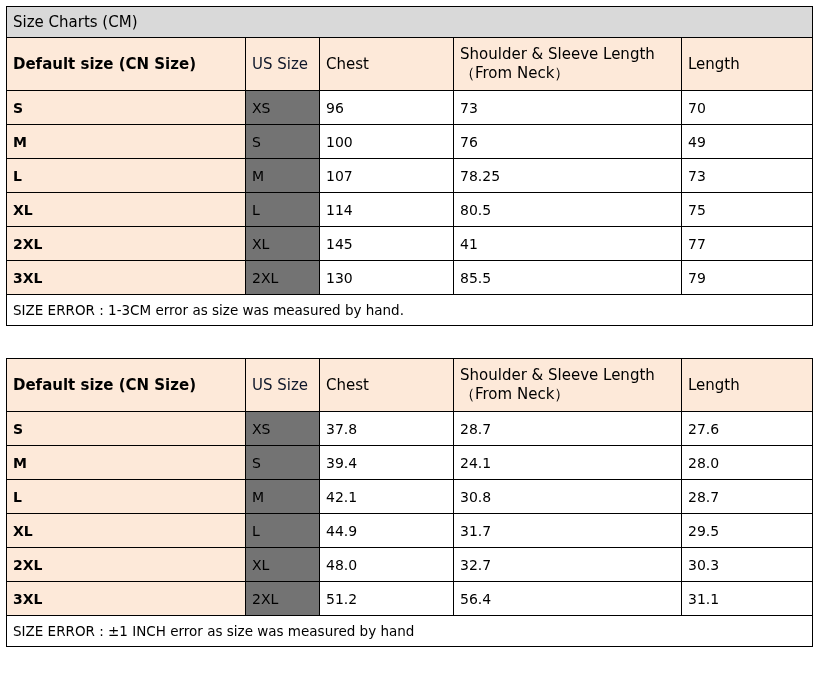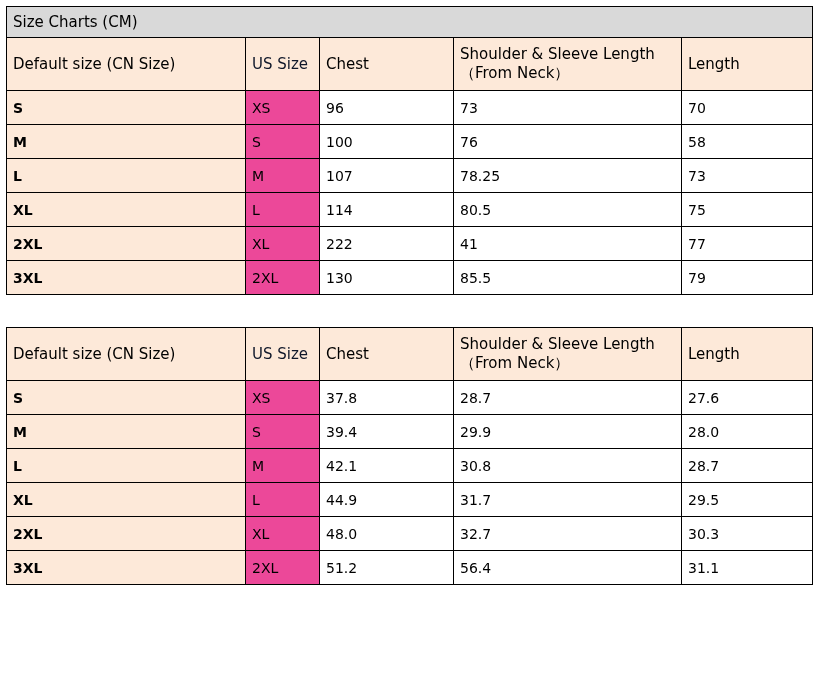--- a/index.html
+++ b/index.html
@@ -49,38 +49,38 @@
     padding: 6px 4px;
     height: 22px;
   }
   .header-row td {
     background: #fde9d9;
     font-size: 15px;
     height: 44px;
     line-height: 1.25;
   }
   .header-row td.first-col {
-    font-weight: normal;
+    font-weight: bold;
   }
   .us-size {
     color: #0f172a;
   }
   .header-sub {
     display: block;
   }
   .body-row td {
     font-size: 14px;
     height: 25px;
   }
   .body-row td.first-col {
     background: #fde9d9;
     font-weight: bold;
   }
   .body-row td.second-col {
-    background: #ec4899;
+    background: #737373;
   }
   .note-row td {
     font-size: 13.5px;
     height: 22px;
     padding: 3px 5px;
   }
   
   col.c1 { width: 239px; }
   col.c2 { width: 74px; }
   col.c3 { width: 134px; }
@@ -120,49 +120,52 @@
           <td class="second-col">XS</td>
           <td>96</td>
           <td>73</td>
           <td>70</td>
         </tr>
         <tr class="body-row">
           <td class="first-col">M</td>
           <td class="second-col">S</td>
           <td>100</td>
           <td>76</td>
-          <td>58</td>
+          <td>49</td>
         </tr>
         <tr class="body-row">
           <td class="first-col">L</td>
           <td class="second-col">M</td>
           <td>107</td>
           <td>78.25</td>
           <td>73</td>
         </tr>
         <tr class="body-row">
           <td class="first-col">XL</td>
           <td class="second-col">L</td>
           <td>114</td>
           <td>80.5</td>
           <td>75</td>
         </tr>
         <tr class="body-row">
           <td class="first-col">2XL</td>
           <td class="second-col">XL</td>
-          <td>222</td>
+          <td>145</td>
           <td>41</td>
           <td>77</td>
         </tr>
         <tr class="body-row">
           <td class="first-col">3XL</td>
           <td class="second-col">2XL</td>
           <td>130</td>
           <td>85.5</td>
           <td>79</td>
+        </tr>
+        <tr class="note-row">
+          <td colspan="5">SIZE ERROR : 1-3CM error as size was measured by hand.</td>
         </tr>
       </tbody>
     </table>
   </div>
 
   <div class="chart-block">
     <table class="size-table">
       <colgroup>
         <col class="c1">
           <col class="c2">
@@ -185,21 +188,21 @@
           <td class="first-col">S</td>
           <td class="second-col">XS</td>
           <td>37.8</td>
           <td>28.7</td>
           <td>27.6</td>
         </tr>
         <tr class="body-row">
           <td class="first-col">M</td>
           <td class="second-col">S</td>
           <td>39.4</td>
-          <td>29.9</td>
+          <td>24.1</td>
           <td>28.0</td>
         </tr>
         <tr class="body-row">
           <td class="first-col">L</td>
           <td class="second-col">M</td>
           <td>42.1</td>
           <td>30.8</td>
           <td>28.7</td>
         </tr>
         <tr class="body-row">
@@ -216,17 +219,20 @@
           <td>32.7</td>
           <td>30.3</td>
         </tr>
         <tr class="body-row">
           <td class="first-col">3XL</td>
           <td class="second-col">2XL</td>
           <td>51.2</td>
           <td>56.4</td>
           <td>31.1</td>
         </tr>
+        <tr class="note-row">
+          <td colspan="5">SIZE ERROR : ±1 INCH error as size was measured by hand</td>
+        </tr>
       </tbody>
     </table>
   </div>
 
 </div>
 
 </body></html>

